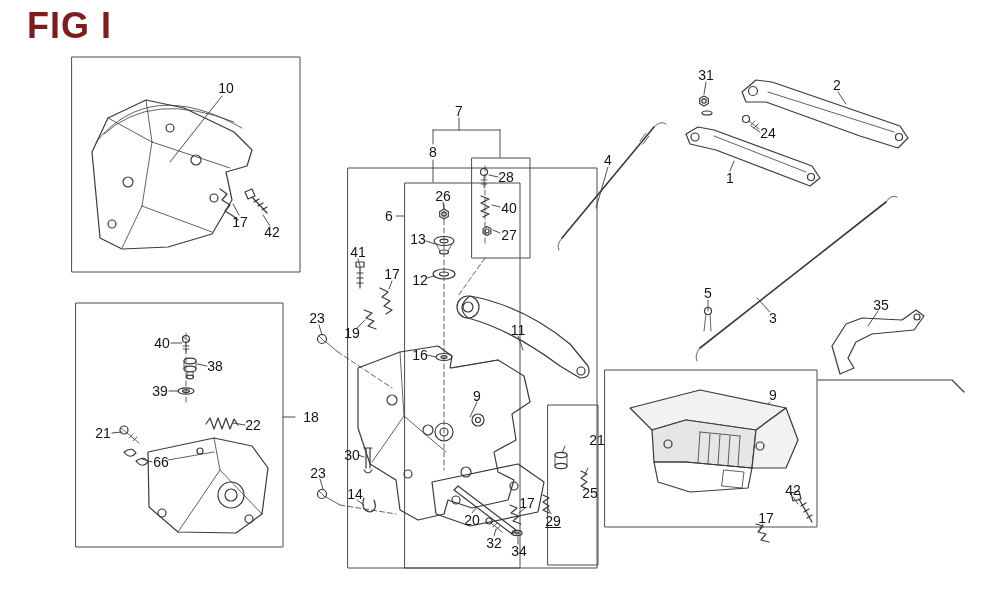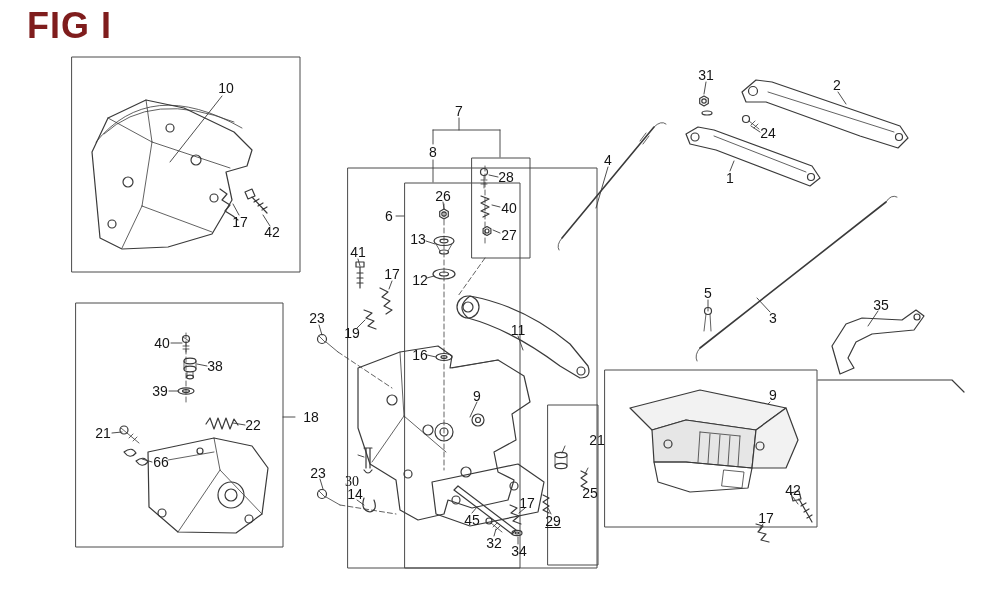--- a/index.html
+++ b/index.html
@@ -254,24 +254,24 @@
       <div class="part-label" style="left: 509px; top: 235px;">27</div>
       <div class="part-label" style="left: 418px; top: 239px;">13</div>
       <div class="part-label" style="left: 358px; top: 252px;">41</div>
       <div class="part-label" style="left: 392px; top: 274px;">17</div>
       <div class="part-label" style="left: 420px; top: 280px;">12</div>
       <div class="part-label" style="left: 317px; top: 318px;">23</div>
       <div class="part-label" style="left: 352px; top: 333px;">19</div>
       <div class="part-label" style="left: 420px; top: 355px;">16</div>
       <div class="part-label" style="left: 518px; top: 330px;">11</div>
       <div class="part-label" style="left: 477px; top: 396px;">9</div>
-      <div class="part-label" style="left: 352px; top: 482px; font-family: Liberation Serif, serif;">30</div>
+      <div class="part-label" style="left: 352px; top: 455px;">30</div>
       <div class="part-label" style="left: 318px; top: 473px;">23</div>
       <div class="part-label" style="left: 355px; top: 494px;">14</div>
-      <div class="part-label" style="left: 472px; top: 520px;">45</div>
+      <div class="part-label" style="left: 472px; top: 520px;">20</div>
       <div class="part-label" style="left: 494px; top: 543px;">32</div>
       <div class="part-label" style="left: 519px; top: 551px;">34</div>
       <div class="part-label" style="left: 527px; top: 503px;">17</div>
       <div class="part-label" style="left: 553px; top: 521px; text-decoration: underline;">29</div>
       <div class="part-label" style="left: 597px; top: 440px; text-align: right;">21</div>
       <div class="part-label" style="left: 590px; top: 462px; margin-top: 31px;">25</div>
       <div class="part-label" style="left: 706px; top: 75px;">31</div>
       <div class="part-label" style="left: 837px; top: 85px;">2</div>
       <div class="part-label" style="left: 768px; top: 133px;">24</div>
       <div class="part-label" style="left: 730px; top: 178px;">1</div>

